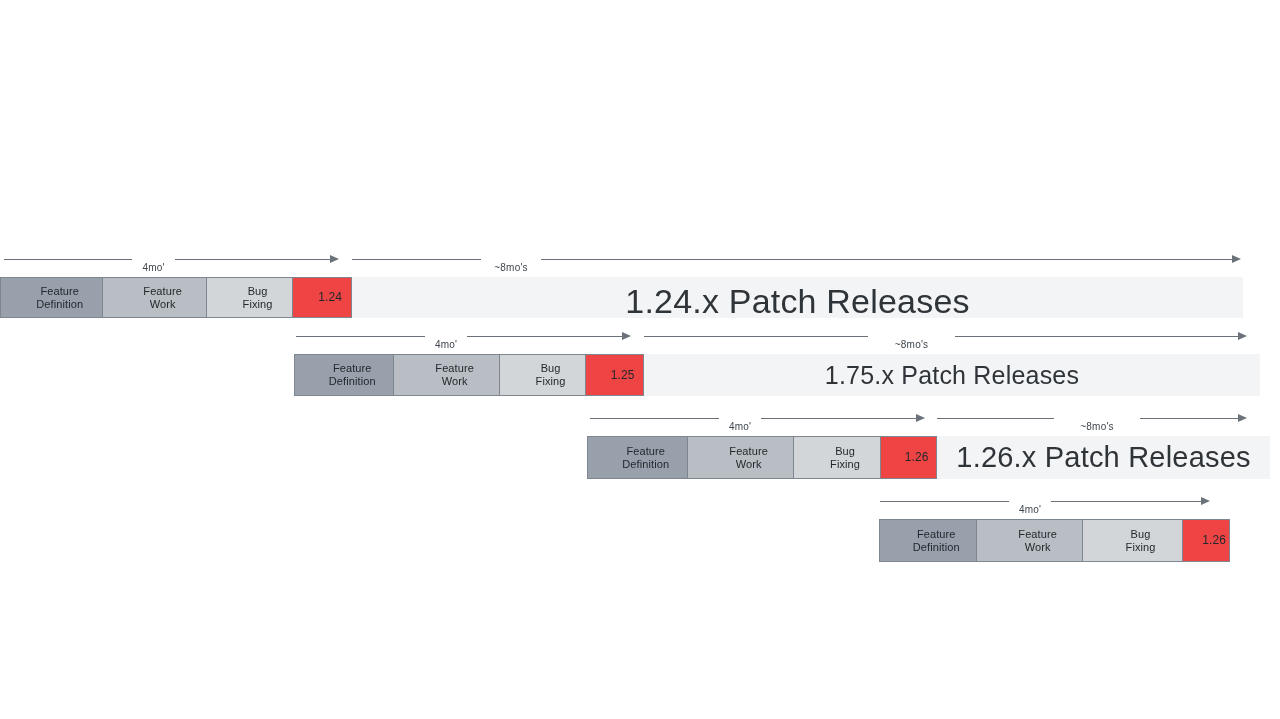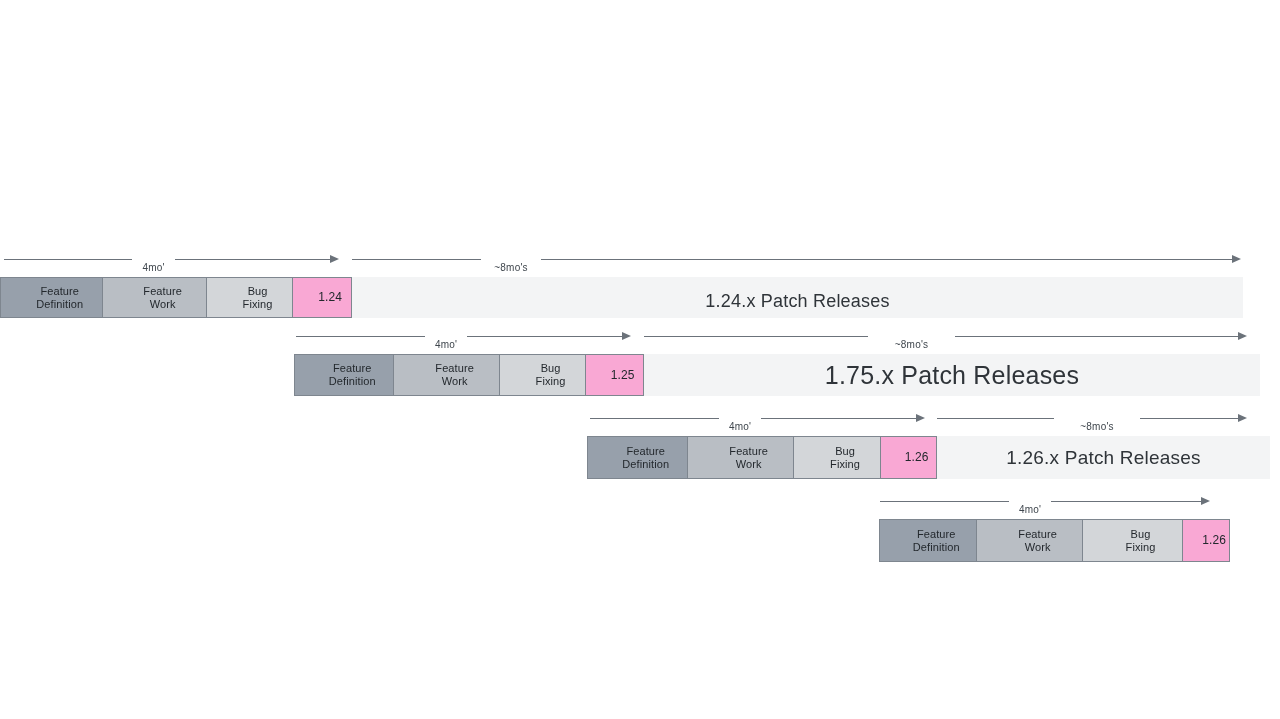--- a/index.html
+++ b/index.html
@@ -44,23 +44,23 @@
     justify-content: center;
   }
   .patch-bar-label {
     font-size: 27px;
     font-weight: 400;
     color: #2f3439;
     letter-spacing: 0.2px;
     white-space: nowrap;
     text-align: center;
   }
-  .patch-bar.r1 .patch-bar-label { font-size: 18px; margin-top: 7px; }
+  .patch-bar.r1 .patch-bar-label { font-size: 34px; margin-top: 7px; }
   .patch-bar.r2 .patch-bar-label { font-size: 25px; }
-  .patch-bar.r3 .patch-bar-label { font-size: 19px; text-align: right; }
+  .patch-bar.r3 .patch-bar-label { font-size: 29px; text-align: right; }
 
   
   .phase-track {
     position: absolute;
     display: flex;
     box-sizing: border-box;
     border: 1px solid #7e868f;
   }
   .phase-box {
     box-sizing: border-box;
@@ -74,21 +74,21 @@
     color: #23282d;
     text-align: center;
     white-space: nowrap;
     letter-spacing: 0.1px;
   }
   .phase-box:last-child { border-right: none; }
 
   .phase-box.definition { background: #97a0ab; }
   .phase-box.work       { background: #b9bec4; }
   .phase-box.bugfix     { background: #d3d6d9; }
-  .phase-box.version    { background: #f9a8d4; font-size: 12px; }
+  .phase-box.version    { background: #ef4444; font-size: 12px; }
 
   .phase-line { display: block; margin-left: 16px; }
 
   
   .arrow-group {
     position: absolute;
     height: 22px;
   }
   .arrow-seg {
     position: absolute;

